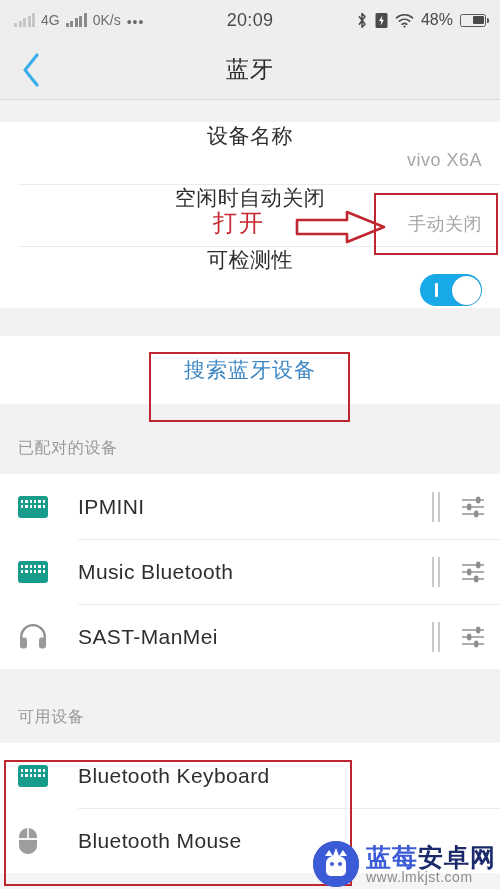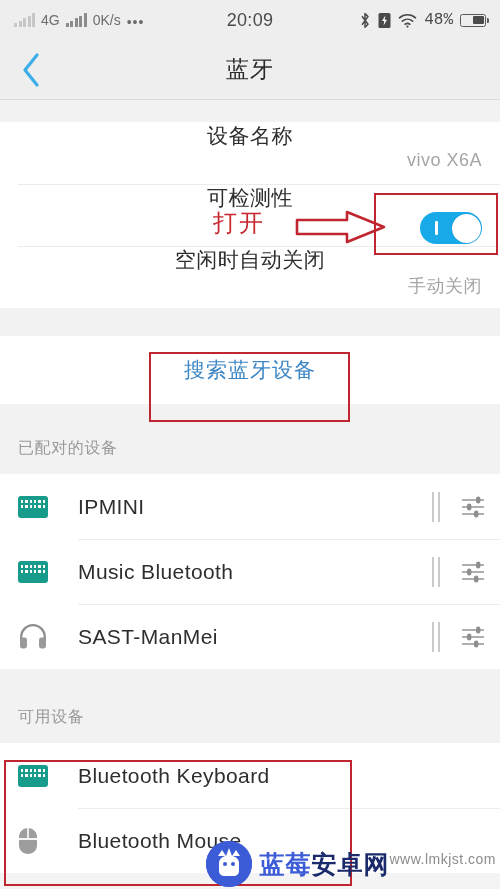--- a/index.html
+++ b/index.html
@@ -38,21 +38,21 @@
   }
   .bars { display: inline-flex; align-items: flex-end; gap: 1.5px; height: 14px; }
   .bars i { display: block; width: 3px; background: #8b8b8b; border-radius: .5px; }
   .bars.dim i { background: #c6c6c6; }
   .bars i:nth-child(1){height:4px} .bars i:nth-child(2){height:6.5px}
   .bars i:nth-child(3){height:9px} .bars i:nth-child(4){height:11.5px}
   .bars i:nth-child(5){height:14px}
   .lbl-4g { font-size: 14px; color: #6d6d6d; line-height: 14px; }
   .rate { font-size: 14px; color: #6d6d6d; line-height: 14px; }
   .dots { font-size: 14px; color: #6d6d6d; line-height: 10px; letter-spacing: 1px; }
-  .pct { font-size: 16px; color: #4a4a4a; font-family: Liberation Mono, monospace; }
+  .pct { font-size: 16px; color: #4a4a4a; }
   .batt {
     position: relative; width: 26px; height: 13px;
     border: 1.6px solid #5a5a5a; border-radius: 2.5px;
     display: flex; align-items: center; padding: 1.3px;
   }
   .batt::after {
     content: ""; position: absolute; right: -4px; top: 3.4px;
     width: 2.4px; height: 5px; background: #5a5a5a; border-radius: 0 1.5px 1.5px 0;
   }
   .batt > span { display: block; height: 100%; width: 48%; margin-left: auto; background: #4a4a4a; border-radius: 1px; }
@@ -157,21 +157,21 @@
 
   
   .watermark {
     position: absolute; right: 4px; bottom: 2px;
     display: flex; align-items: center; gap: 7px; pointer-events: none;
   }
   .wm-logo {
     width: 46px; height: 46px; border-radius: 50%;
     background: #3c5bd6; position: relative;
   }
-  .wm-txt { display: flex; line-height: 1; justify-content: flex-end; }
+  .wm-txt { display: flex; flex-direction: column; line-height: 1; justify-content: flex-end; }
   .wm-cn { font-size: 25px; font-weight: bold; letter-spacing: 1px; }
   .wm-cn .b1 { color: #3c5bd6; }
   .wm-cn .b2 { color: #1b2a6b; }
   .wm-url { font-size: 14px; color: #8c8c8c; letter-spacing: .5px; }
 </style>
 </head>
 <body>
 
 <div id="screen">
 
@@ -231,30 +231,30 @@
   <div class="gap" style="height:22px"></div>
 
   <div class="card">
 
     <div class="row">
       <span class="row-label">设备名称</span>
       <span class="row-value">vivo X6A</span>
     </div>
 
     <div class="row">
+      <span class="row-label">空闲时自动关闭</span>
+      <span class="row-value">手动关闭</span>
+    </div>
+
+    <div class="row">
       <span class="row-label">可检测性</span>
       <span class="toggle">
         <span class="tick"></span>
         <span class="knob"></span>
       </span>
-    </div>
-
-    <div class="row">
-      <span class="row-label">空闲时自动关闭</span>
-      <span class="row-value">手动关闭</span>
     </div>
   </div>
 
   <div class="gap" style="height:28px"></div>
 
   <div class="action-row">
     <span class="action-text">搜索蓝牙设备</span>
   </div>
 
   <div class="gap" style="height:18px"></div>

